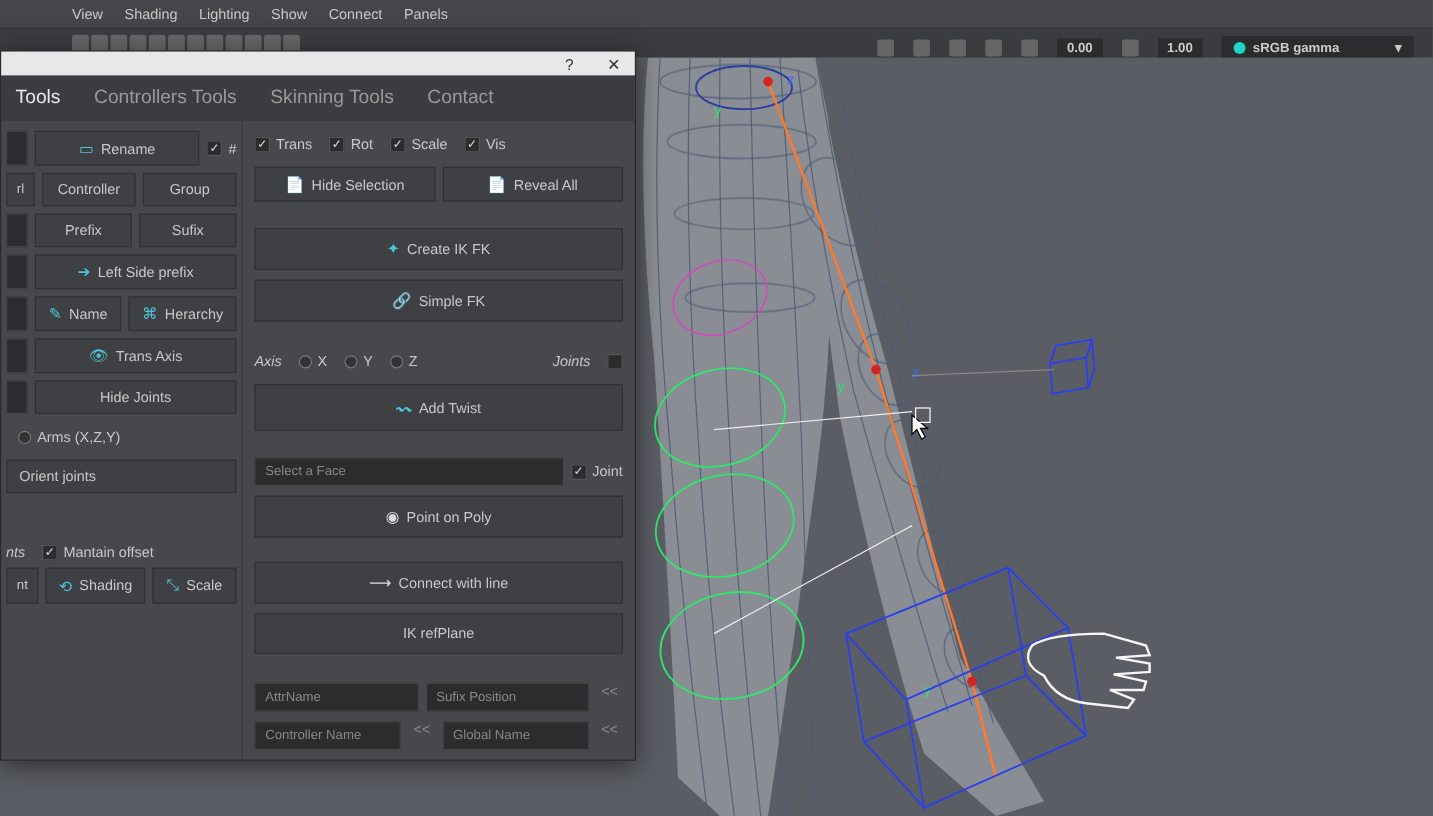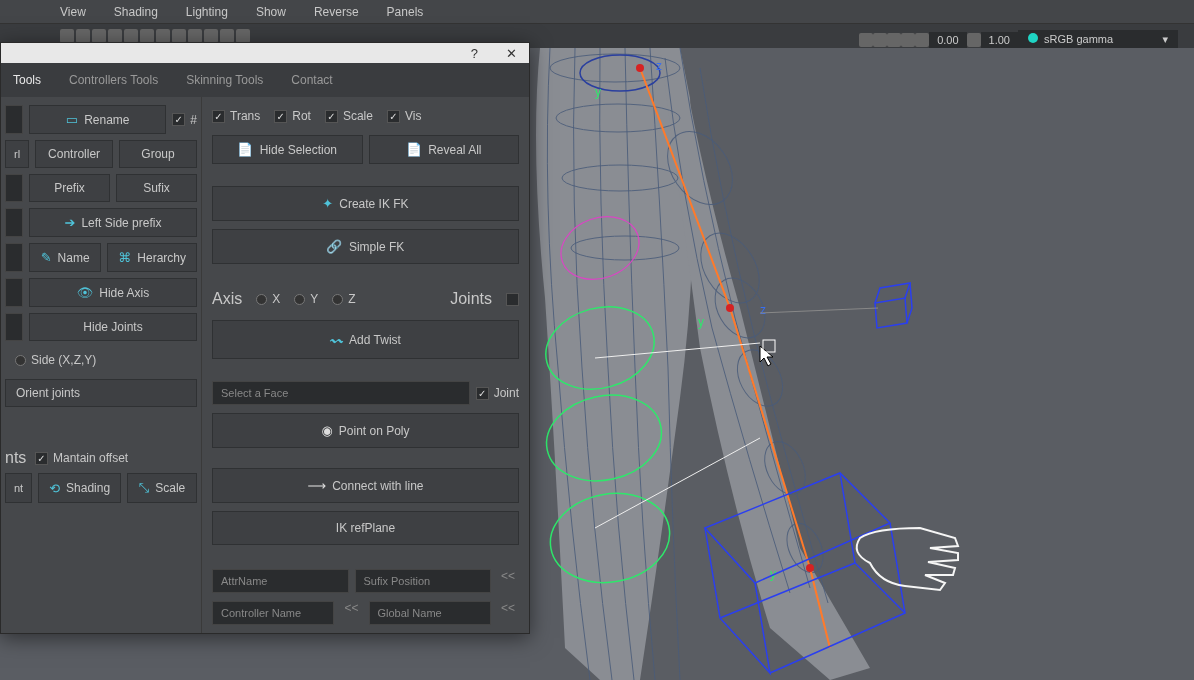--- a/index.html
+++ b/index.html
@@ -1,78 +1,78 @@
 <!DOCTYPE html>
 <html><head>
 <meta charset="utf-8">
 <style>
 * { box-sizing: border-box; margin: 0; padding: 0; font-family: "Segoe UI", Arial, sans-serif; }
 body { width: 1194px; height: 680px; background: #5a5d63; overflow: hidden; position: relative; color: #c8c8c8; font-size: 12px; }
 
 
-.menubar { position: absolute; top: 0; left: 0; right: 0; height: 24px; background: #444649; display: flex; align-items: center; padding-left: 60px; gap: 28px; border-bottom: 1px solid #333; }
+.menubar { position: absolute; top: 0; left: 0; right: 0; height: 24px; background: #444649; display: flex; align-items: center; padding-left: 60px; gap: 18px; border-bottom: 1px solid #333; }
 .menubar span { color: #c8c8c8; font-size: 12px; cursor: default; }
 
 
 .icon-row { position: absolute; top: 24px; left: 0; right: 0; height: 24px; background: #3a3c3f; display: flex; align-items: center; padding-left: 60px; gap: 2px; }
 .tiny-icon { width: 14px; height: 14px; background: #666; border-radius: 2px; }
 
 
-.right-ctrls { position: absolute; top: 28px; right: 10px; display: flex; align-items: center; gap: 0; background: #3a3c3f; padding: 2px 6px; }
+.right-ctrls { position: absolute; top: 28px; right: 10px; display: flex; align-items: center; gap: 16px; background: #3a3c3f; padding: 2px 6px; font-weight: bold; }
 .num-box { background: #2a2c2e; padding: 2px 8px; color: #ccc; font-size: 11px; }
-.color-dropdown { background: #2a2c2e; padding: 3px 10px; color: #ccc; font-size: 11px; width: 160px; display: flex; gap: 6px; }
+.color-dropdown { background: #2a2c2e; padding: 3px 10px; color: #ccc; font-size: 11px; width: 160px; display: flex; align-items: center; gap: 6px; }
 .cyan-dot { width: 10px; height: 10px; border-radius: 50%; background: #1fd4c4; }
 
 
 .viewport { position: absolute; top: 48px; left: 0; right: 0; bottom: 0; background: #5a5d63; overflow: hidden; }
 .viewport svg { width: 100%; height: 100%; }
 
 
 .tool-window { position: absolute; top: 42px; left: 0; width: 530px; background: #46484b; border: 1px solid #2a2a2a; box-shadow: 0 4px 20px rgba(0,0,0,0.5); }
 .tw-titlebar { height: 20px; background: #e8e8e8; display: flex; justify-content: flex-end; align-items: center; padding: 0 4px; gap: 12px; }
 .tw-titlebar span { color: #333; font-size: 13px; cursor: default; padding: 0 8px; }
 .tw-tabs { display: flex; background: #3a3c3f; padding: 6px 4px; gap: 12px; }
-.tw-tab { color: #999; font-size: 12px; padding: 4px 8px; cursor: default; }
+.tw-tab { color: #999; font-size: 16px; padding: 4px 8px; cursor: default; }
 .tw-tab.active { color: #e8e8e8; }
 .tw-body { display: flex; }
 .tw-left { width: 200px; padding: 8px 4px; display: flex; flex-direction: column; gap: 6px; }
 .tw-right { flex: 1; padding: 8px 10px; display: flex; flex-direction: column; gap: 8px; border-left: 1px solid #3a3a3a; }
 
 .btn { background: #3e4043; border: 1px solid #2f3133; color: #c8c8c8; font-size: 12px; padding: 6px 10px; display: flex; align-items: center; justify-content: center; gap: 6px; cursor: default; }
 .btn.small { padding: 5px 8px; font-size: 11px; }
 .btn.full { width: 100%; padding: 9px; }
 .btn-row { display: flex; gap: 6px; }
 .btn-row .btn { flex: 1; }
 
 .chk-row { display: flex; align-items: center; gap: 14px; padding: 4px 0; }
 .chk { display: flex; align-items: center; gap: 5px; }
 .chk-box { width: 13px; height: 13px; background: #2a2c2e; border: 1px solid #555; display: flex; align-items: center; justify-content: center; font-size: 10px; color: #ddd; }
 .radio { width: 11px; height: 11px; border-radius: 50%; border: 1px solid #777; background: #333; }
 
-.txt-label { color: #c8c8c8; font-size: 16px; }
+.txt-label { color: #c8c8c8; font-size: 12px; font-style: italic; }
 .slider-row { display: flex; align-items: center; gap: 6px; padding: 4px 0; }
 .slider-track { flex: 1; height: 4px; background: #333; position: relative; }
 .slider-thumb { position: absolute; right: 0; top: -4px; width: 4px; height: 12px; background: #888; }
 
 .input-box { background: #2a2c2e; border: 1px solid #444; color: #888; font-size: 11px; padding: 5px 8px; flex: 1; }
 .arrows { color: #888; font-size: 12px; padding: 0 4px; }
 
 .icon-glyph { font-size: 13px; }
 .cyan-icon { color: #4fc3d9; }
 .blue-icon { color: #6a9fd4; }
 </style>
 </head>
 <body>
 
 <div class="menubar">
   <span>View</span>
   <span>Shading</span>
   <span>Lighting</span>
   <span>Show</span>
-  <span>Reverse</span>
+  <span>Connect</span>
   <span>Panels</span>
 </div>
 
 <div class="icon-row">
   <div class="tiny-icon"></div>
   <div class="tiny-icon"></div>
   <div class="tiny-icon"></div>
   <div class="tiny-icon"></div>
   <div class="tiny-icon"></div>
   <div class="tiny-icon"></div>
@@ -242,31 +242,31 @@
           <span class="cyan-icon icon-glyph">⌘</span>
           <span>Herarchy</span>
         </div>
       </div>
 
 
       <div class="btn-row">
         <div class="input-box" style="flex:0 0 10px"></div>
         <div class="btn">
           <span class="cyan-icon icon-glyph">👁</span>
-          <span>Hide Axis</span>
+          <span>Trans Axis</span>
         </div>
       </div>
       <div class="btn-row">
         <div class="input-box" style="flex:0 0 10px"></div>
         <div class="btn">Hide Joints</div>
       </div>
 
       <div class="chk" style="padding:6px 10px">
         <div class="radio"></div>
-          <span>Side (X,Z,Y)</span>
+          <span>Arms (X,Z,Y)</span>
       </div>
       <div class="btn" style="justify-content:flex-start">Orient joints</div>
 
       <div style="height:30px"></div>
       <div class="btn-row">
         <div class="txt-label" style="flex:0 0 24px">nts</div>
         <div class="chk">
           <div class="chk-box">✓</div>
             <span>Mantain offset</span>
         </div>

